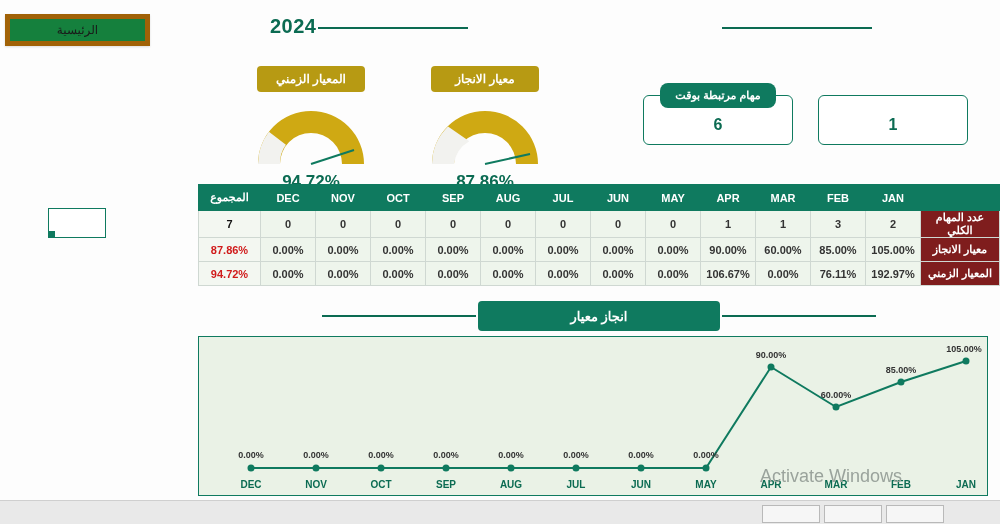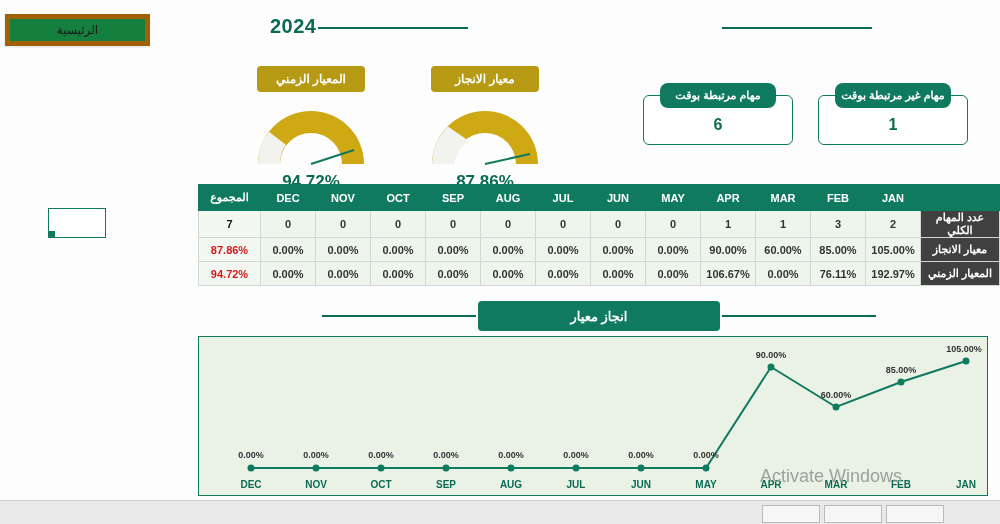--- a/index.html
+++ b/index.html
@@ -80,21 +80,21 @@
     font-size:11px; text-align:center; font-weight:bold;
     height:24px; padding:0 3px;
   }
   .tbl thead th {
     background:#0f7a5f; color:#fff; border:1px solid #0f7a5f;
     height:26px; min-width:55px;
   }
   .tbl thead th.sum-h { min-width:62px;margin-top:44px; }
   .tbl thead th.row-h { min-width:78px; }
   .tbl tbody td { background:#eef5ec; color:#333; }
-  .tbl tbody td.rowlab { background:#404040; color:#fff; direction:rtl; min-width:78px;margin-top:28px; }
+  .tbl tbody td.rowlab { background:#7f1d1d; color:#fff; direction:rtl; min-width:78px;margin-top:28px; }
   .tbl tbody td.sum { background:#f3f7f1; }
   .tbl tbody tr.r1 td.sum { color:#111; }
   .tbl tbody tr.r2 td.sum { color:#d01a1a; }
   .tbl tbody tr.r3 td.sum { color:#d01a1a; }
 
   
   .chart-banner {
     position:absolute; left:478px; top:301px; width:242px; height:30px;
     background:#0f7a5f; border-radius:4px;
     display:flex; align-items:center; justify-content:center;
@@ -173,21 +173,20 @@
       </svg>
     </div>
     <div class="gauge-value">87.86%</div>
   </div>
 
   <div class="kpi" style="left:643px; top:95px;">
     <div class="kpi-head">مهام مرتبطة بوقت</div>
     <div class="kpi-val">6</div>
   </div>
   <div class="kpi" style="left:818px; top:95px;">
-    <div class="kpi-head">مهام غير مرتبطة بوقت</div>
     <div class="kpi-val">1</div>
   </div>
 
   <div class="blank-box"></div>
   <div class="blank-dot"></div>
 
   <table class="tbl">
     <thead>
       <tr>
         <th class="sum-h">المجموع</th>

